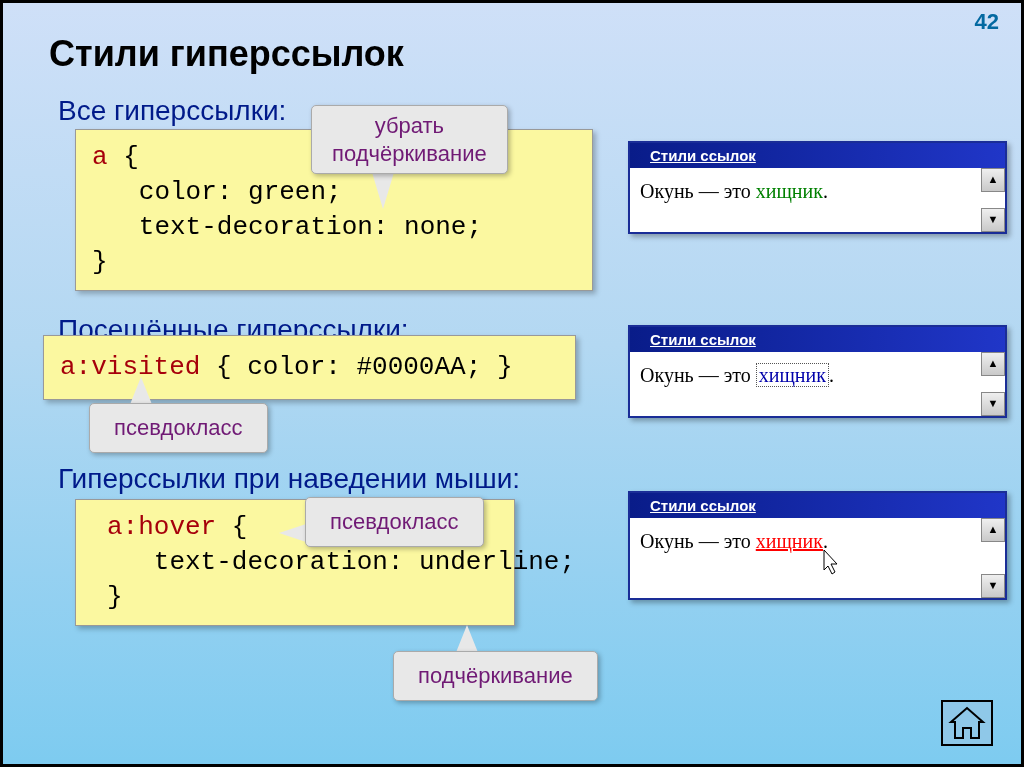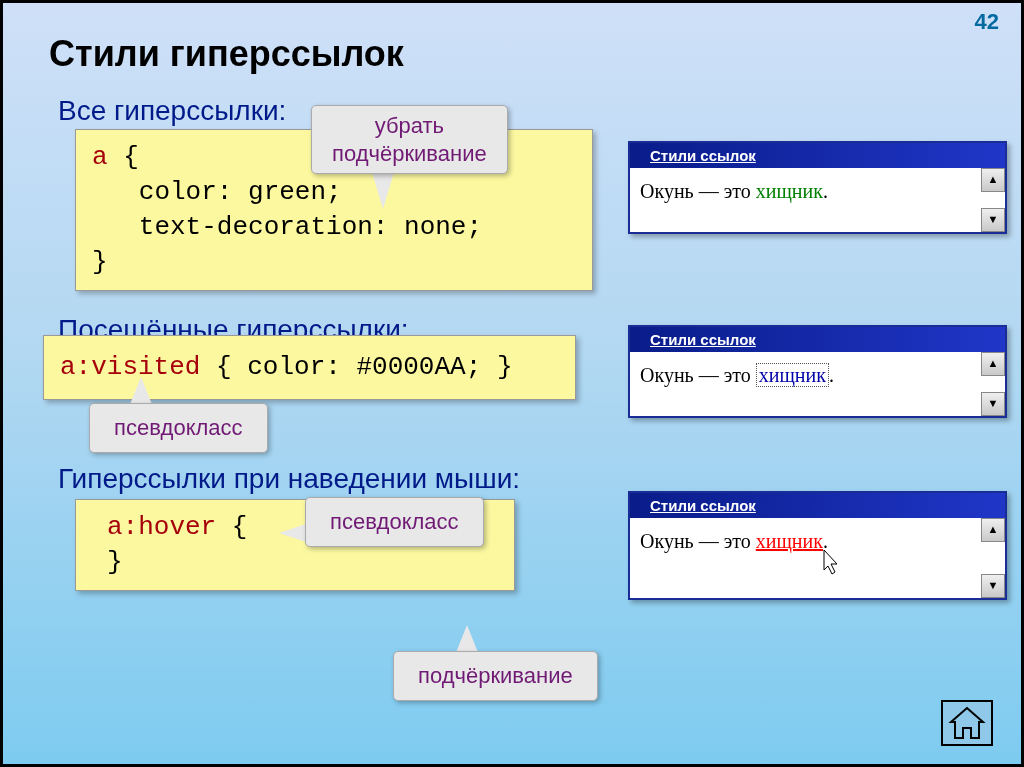--- a/index.html
+++ b/index.html
@@ -161,20 +161,21 @@
     <div class="sbtn top">▲</div>
     <div class="sbtn bot">▼</div>
     <span class="body-text"><span>Окунь — это </span><span style="color:#0000AA; border:1px dotted #555; padding:0 2px;">хищник</span><span>.</span></span>
   </div>
 </div>
 
 <div class="sub" style="top:460px;">Гиперссылки при наведении мыши:</div>
 
 <div class="code-box" style="top:496px; left:72px; width:440px;padding-left:31px;">
   <div><span class="red">a:hover</span><span class="blk"> {</span></div>
+  <div class="blk" style="white-space:pre;">   text-decoration: underline;</div>
   <div class="blk">}</div>
 </div>
 
 <div class="callout" style="top:494px; left:302px; padding:10px 24px;">псевдокласс</div>
 <div class="tail" style="top:520px; left:276px; border-top:10px solid transparent; border-bottom:10px solid transparent; border-right:30px solid #e8e8e8;"></div>
 
 <div class="callout" style="top:648px; left:390px; padding:10px 24px;">подчёркивание</div>
 <div class="tail" style="top:622px; left:452px; border-left:12px solid transparent; border-right:12px solid transparent; border-bottom:30px solid #e8e8e8;"></div>
 
 <div class="browser" style="top:488px;">

